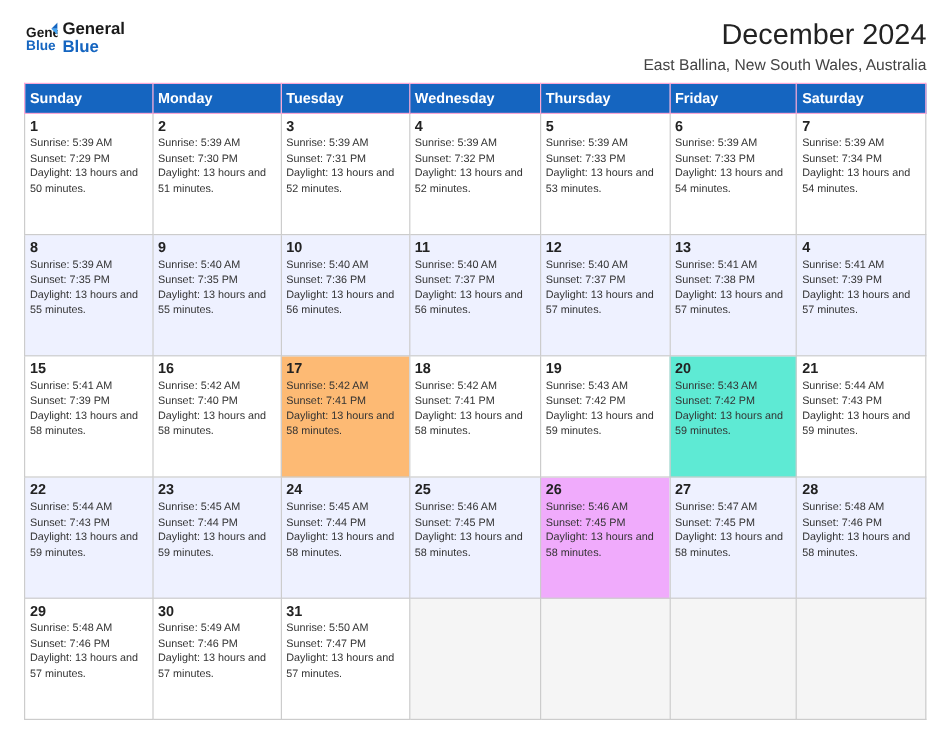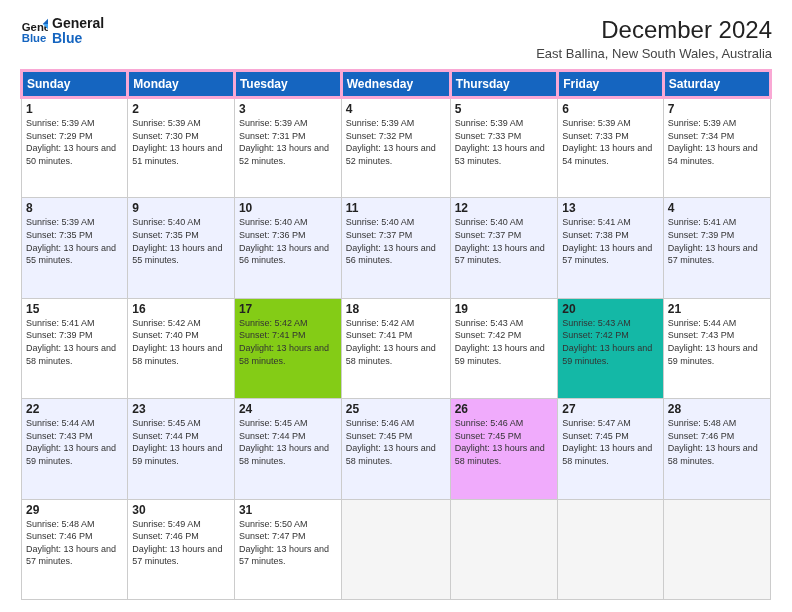--- a/index.html
+++ b/index.html
@@ -41,21 +41,21 @@
       border-collapse: collapse;
       width: 100%;
       font-size: 9.5px;
     }
     .calendar thead tr th {
       background: #1565c0;
       color: #fff;
       font-size: 12px;
       font-weight: bold;
       padding: 5px 4px;
-      border: 3px solid #f9a8d4;
+      border: 1px solid #f9a8d4;
       text-align: left;
     }
     .calendar tbody tr td {
       border: 1px solid #ccc;
       vertical-align: top;
       padding: 3px 4px;
       width: 113px;
       height: 88px;
     }
     .calendar tbody tr:nth-child(odd) td {
@@ -242,21 +242,21 @@
         </div>
       </td>
           <td style="background: rgb(255, 255, 255);">
         <span class="day-num">16</span>
         <div class="day-detail">
           Sunrise: 5:42 AM<br>
           Sunset: 7:40 PM<br>
           Daylight: 13 hours and 58 minutes.
         </div>
       </td>
-          <td style="background: #84cc16;">
+          <td style="background: #fdba74;">
         <span class="day-num">17</span>
         <div class="day-detail">
           Sunrise: 5:42 AM<br>
           Sunset: 7:41 PM<br>
           Daylight: 13 hours and 58 minutes.
         </div>
       </td>
           <td style="background: rgb(255, 255, 255);">
         <span class="day-num">18</span>
         <div class="day-detail">
@@ -266,21 +266,21 @@
         </div>
       </td>
           <td style="background: rgb(255, 255, 255);">
         <span class="day-num">19</span>
         <div class="day-detail">
           Sunrise: 5:43 AM<br>
           Sunset: 7:42 PM<br>
           Daylight: 13 hours and 59 minutes.
         </div>
       </td>
-          <td style="background: #14b8a6;">
+          <td style="background: #5eead4;">
         <span class="day-num">20</span>
         <div class="day-detail">
           Sunrise: 5:43 AM<br>
           Sunset: 7:42 PM<br>
           Daylight: 13 hours and 59 minutes.
         </div>
       </td>
           <td style="background: rgb(255, 255, 255);">
         <span class="day-num">21</span>
         <div class="day-detail">

